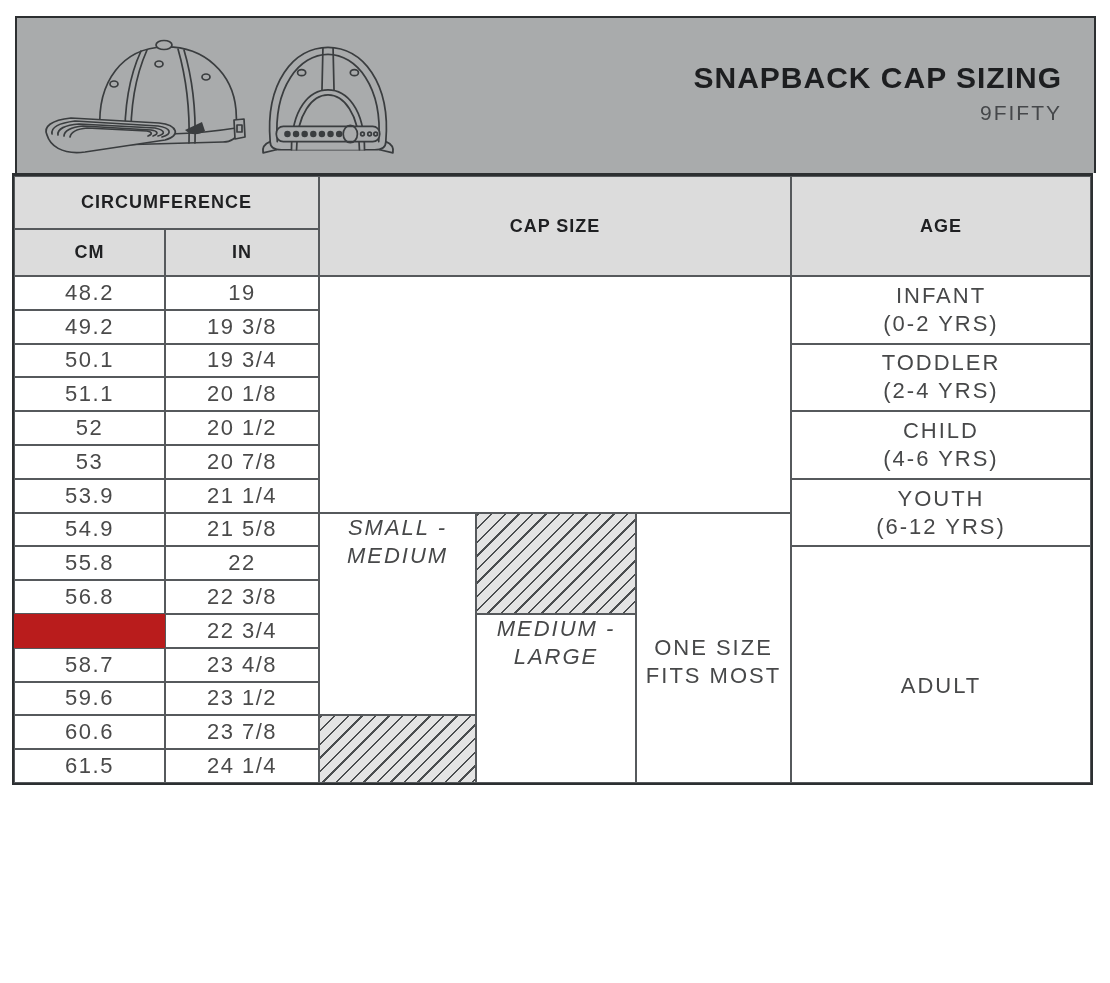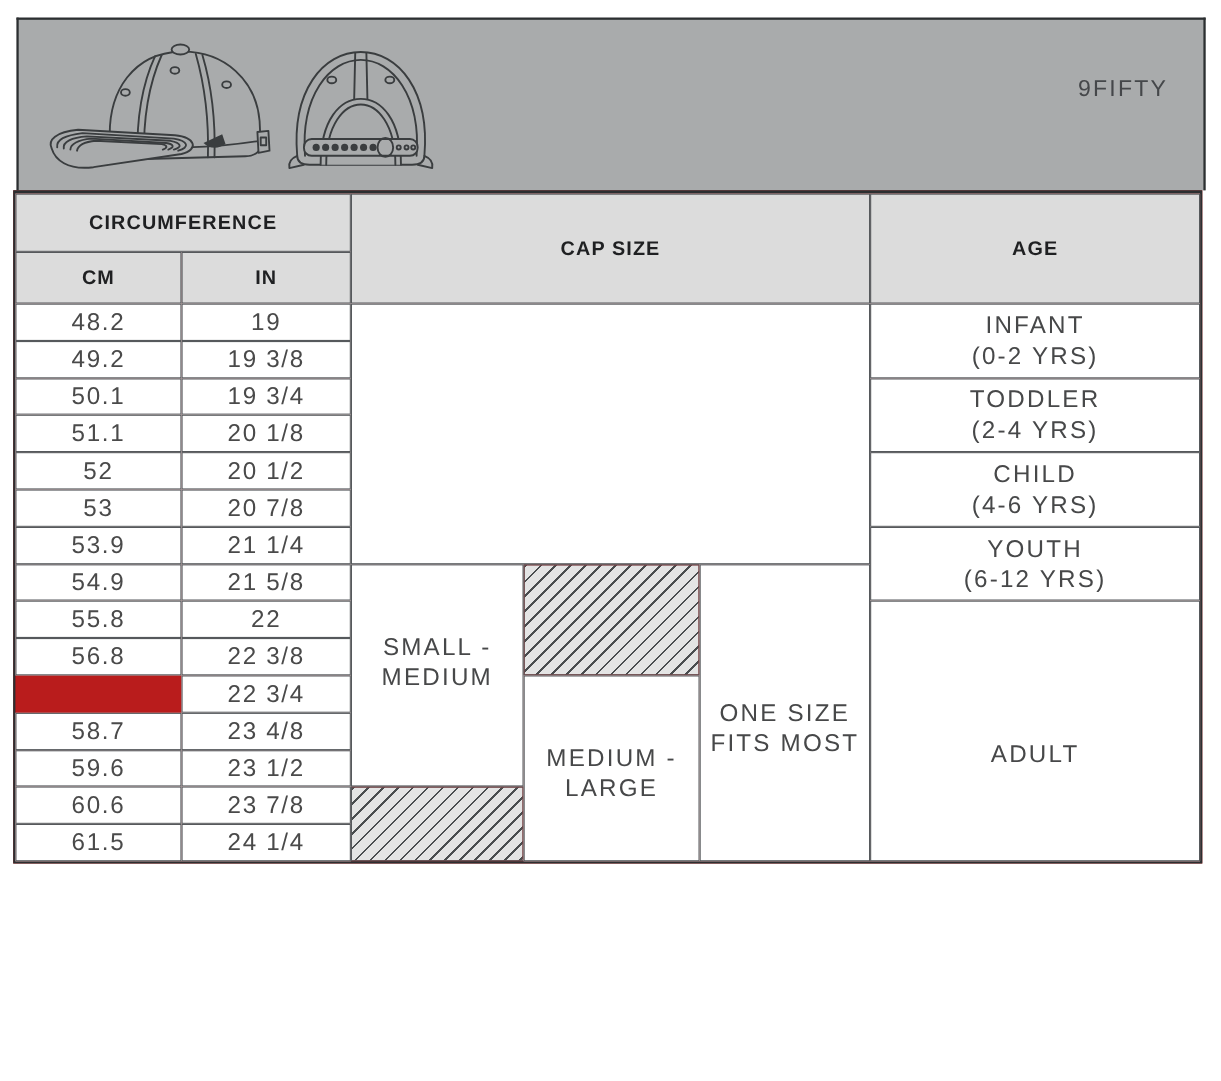--- a/index.html
+++ b/index.html
@@ -20,21 +20,21 @@
         box-sizing:border-box;border:2px solid #2c2f31;border-top:3px solid #2c2f31;
         display:grid;background:#b91c1c;
         grid-template-columns:151px 154px 157px 160px 155px 1fr;
         grid-template-rows:53px 47px repeat(15,1fr);}
   .c{display:flex;align-items:center;justify-content:center;
      border:1px solid #56595c;background:#fff;
      font-size:22px;letter-spacing:1.5px;color:#4a4a4a;}
   .hdr{background:#dcdcdc;font-weight:bold;font-size:18px;letter-spacing:1px;color:#1f2022;}
   .lbl{letter-spacing:2px;line-height:28px;white-space:pre-line;text-align:center;color:#474849;}
   .hatch{background:repeating-linear-gradient(135deg,#4a4d4f 0px,#4a4d4f 1.7px,#e4e4e4 1.7px,#e4e4e4 9.6px);}
-  .pad-top{align-items:flex-start;padding-top:60px;box-sizing:border-box;}
+  .pad-top{align-items:flex-start;box-sizing:border-box;font-style:italic;}
   .dn1{transform:translateY(14px);}
   .dn2{transform:translateY(21px);}
   svg{display:block;}
 </style>
 </head>
 <body>
 
 <div class="page">
 
   <div class="banner">
@@ -79,20 +79,21 @@
       <circle cx="104" cy="96.5" r="1.8"></circle>
       <circle cx="111" cy="96.5" r="1.8"></circle>
       <circle cx="117" cy="96.5" r="1.8"></circle>
       <ellipse cx="44" cy="36" rx="4" ry="3"></ellipse>
       <ellipse cx="96" cy="36" rx="4" ry="3"></ellipse>
       <path d="M13,104 C8,106 5,110 6,115 L19,112"></path>
       <path d="M127,104 C132,106 135,110 134,115 L121,112"></path>
     </svg>
 
     <div class="banner-titles">
+      <div class="banner-title">SNAPBACK CAP SIZING</div>
       <div class="banner-subtitle">9FIFTY</div>
     </div>
   </div>
 
   <div class="sizing-table">
 
     <div class="c hdr" style="grid-area:1/1/2/3">CIRCUMFERENCE</div>
     <div class="c hdr" style="grid-area:2/1/3/2">CM</div>
     <div class="c hdr" style="grid-area:2/2/3/3">IN</div>
     <div class="c hdr" style="grid-area:1/3/3/6">CAP SIZE</div>

